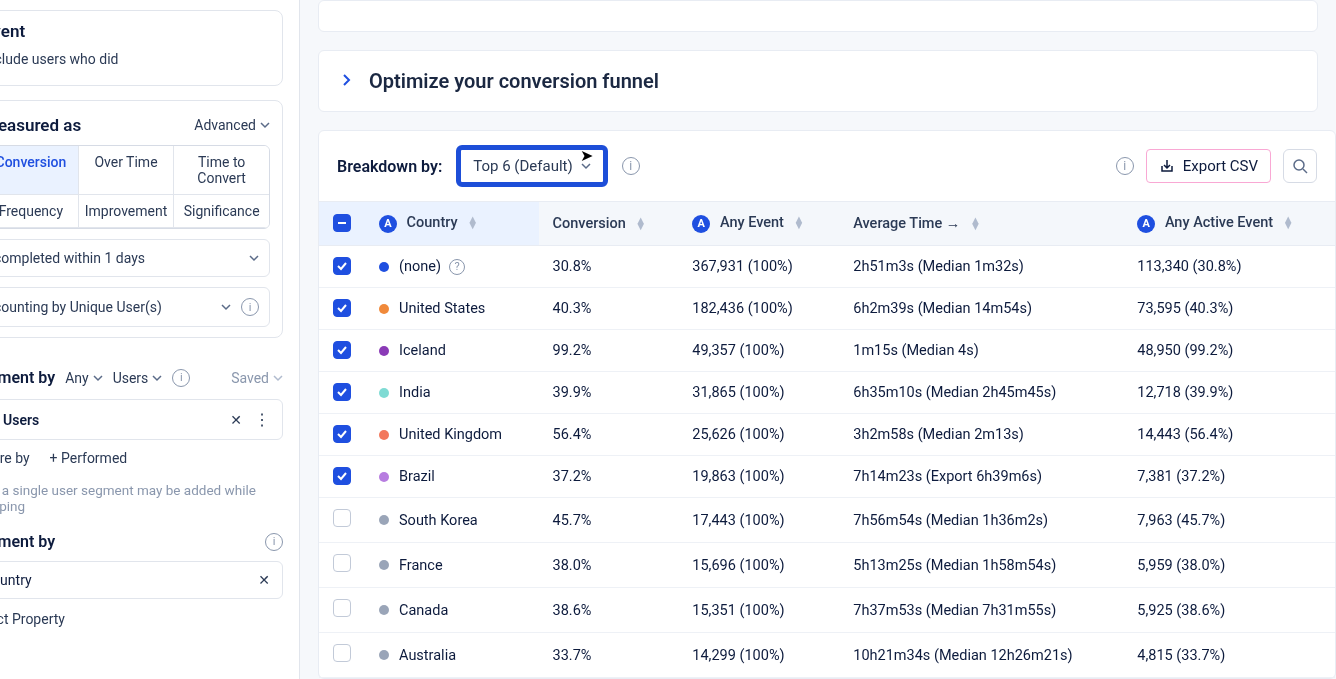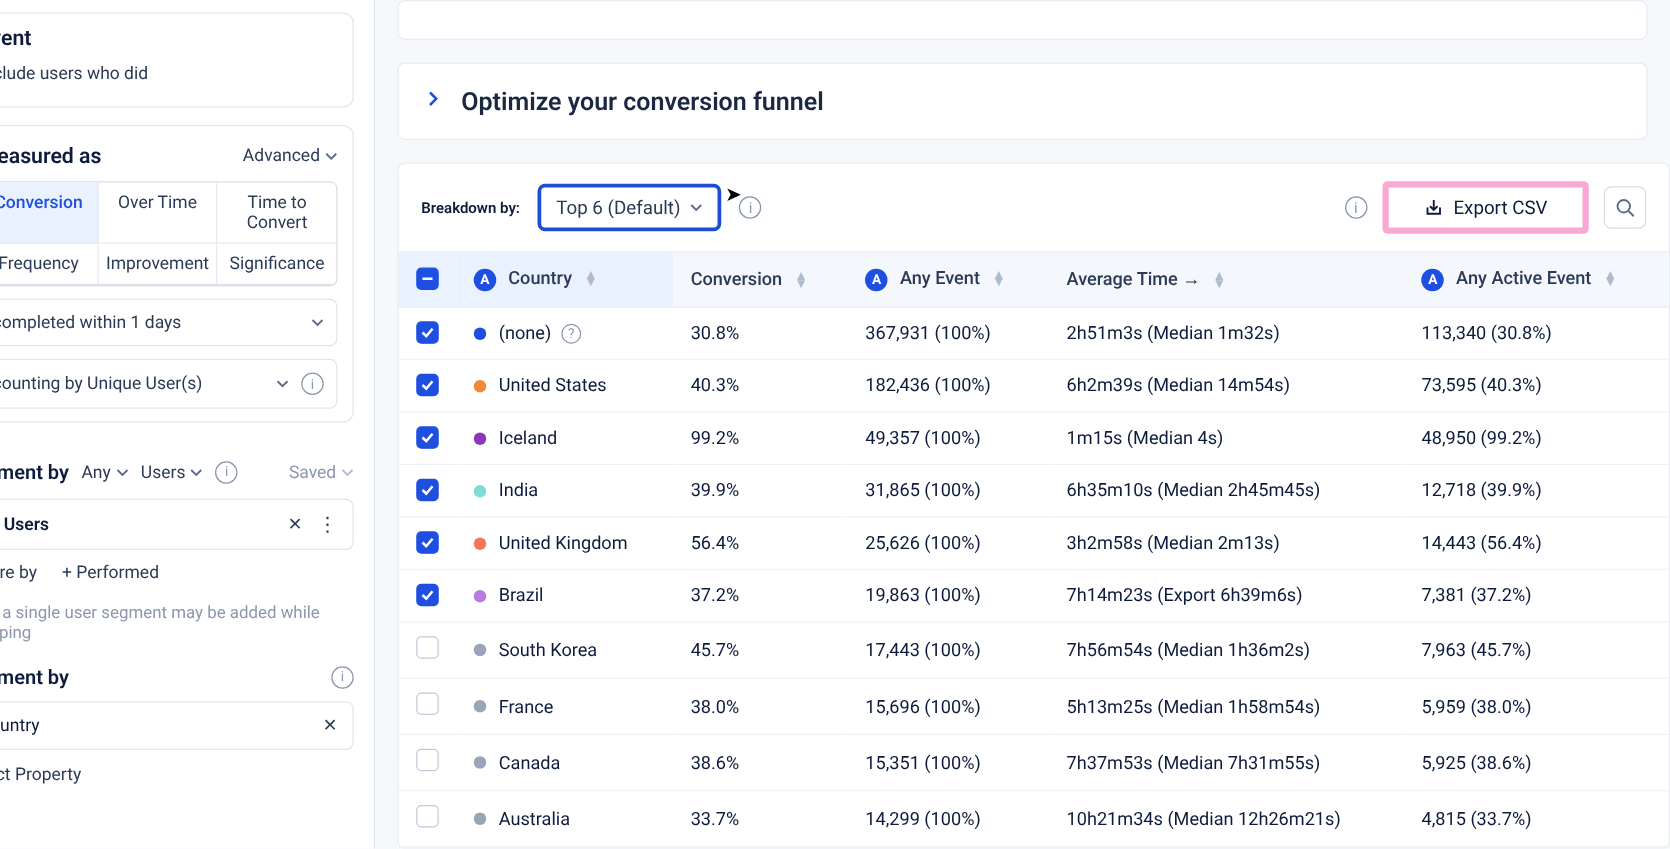--- a/index.html
+++ b/index.html
@@ -184,37 +184,37 @@
     border:1px solid #e8ecf3;
     border-radius:6px;
     margin: 0 0 0 18px;
     width: calc(100% - 18px);
   }
   .tb-toolbar {
     display:flex; align-items:center;
     padding: 14px 18px;
     gap:14px;
   }
-  .bb-label { font-size:12px; font-weight:600; color:#0d1b3d; }
+  .bb-label { font-size:16px; font-weight:600; color:#0d1b3d; }
   .bb-select {
-    border:3px solid #1d4ed8; border-radius:6px;
+    border:5px solid #1d4ed8; border-radius:6px;
     padding:7px 12px;
     display:flex; align-items:center; gap:8px;
     font-size:15px; color:#2b3a55; cursor:pointer;
   }
   .info-icon {
     width:18px; height:18px; border:1.5px solid #8a97ad;
     border-radius:50%;
     display:inline-flex; align-items:center; justify-content:center;
     font-size:12px; color:#8a97ad;
   }
   .toolbar-right { margin-left:auto; display:flex; gap:12px; align-items:center; }
   .export-btn {
-    border:5px solid #f9a8d4; border-radius:4px;
-    padding:7px 28px; display:flex; align-items:center; gap:8px;
+    border:1px solid #f9a8d4; border-radius:4px;
+    padding:7px 12px; display:flex; align-items:center; gap:8px;
     font-size:15px; color:#0d1b3d; cursor:pointer; background:#fff;
   }
   .search-btn {
     border:1px solid #d6dbe5; border-radius:6px;
     width:34px; height:34px;
     display:flex; align-items:center; justify-content:center;
     cursor:pointer;
   }
 
   table.data {

